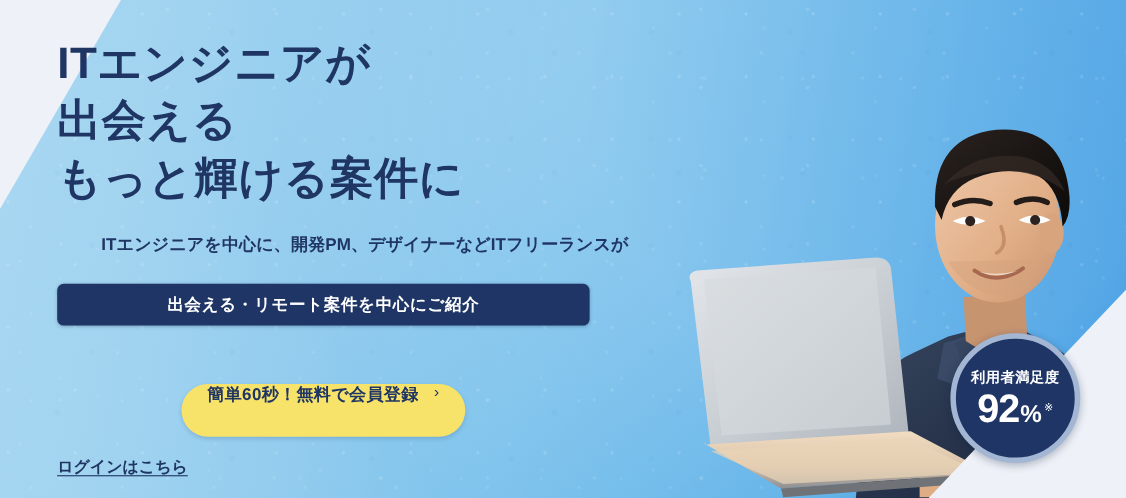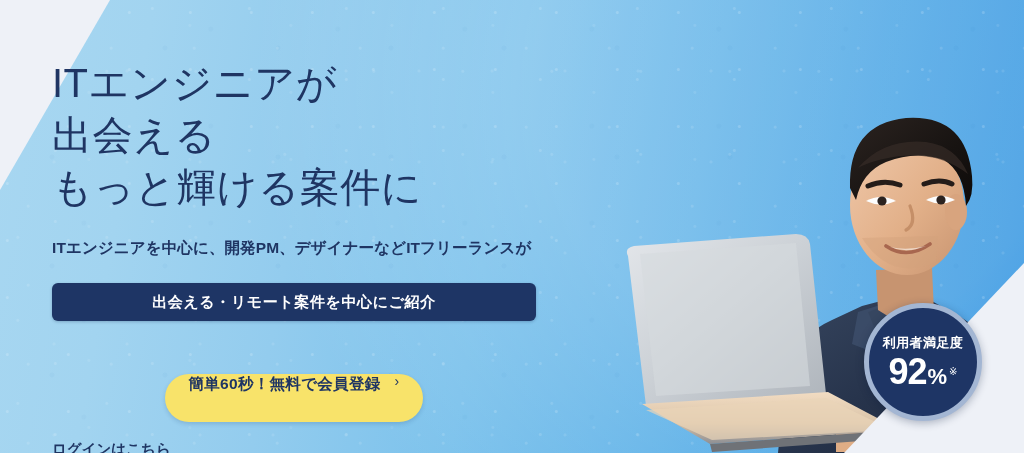--- a/index.html
+++ b/index.html
@@ -60,38 +60,37 @@
   }
 
   
   .photo { position:absolute; left:600px; top:0; width:424px; height:453px; }
 
   
   .copy { position:absolute; left:52px; top:0; width:520px; }
 
   .headline {
     color:#1f3563;
-    font-weight:normal;
+    font-weight:bold;
     font-size:40px;
     line-height:52px;
     letter-spacing:.5px;
-    padding-top:9px;
-    margin-top:48px;
+    padding-top:32px;
   }
   .headline .hl-line { display:block; white-space:nowrap; }
 
   .subhead {
     margin-top:22px;
     color:#1f3563;
     font-weight:bold;
     font-size:15.5px;
     line-height:26px;
     letter-spacing:.1px;
   }
-  .subhead .sub-line { display:block; white-space:nowrap; }
+  .subhead .sub-line { display:block; white-space:nowrap;margin-left:40px; }
 
   .ribbon {
     margin-top:22px;
     width:484px; height:38px;
     background:#1e3565;
     border-radius:6px;
     color:#ffffff;
     font-weight:bold;
     font-size:15px;
     letter-spacing:.6px;

